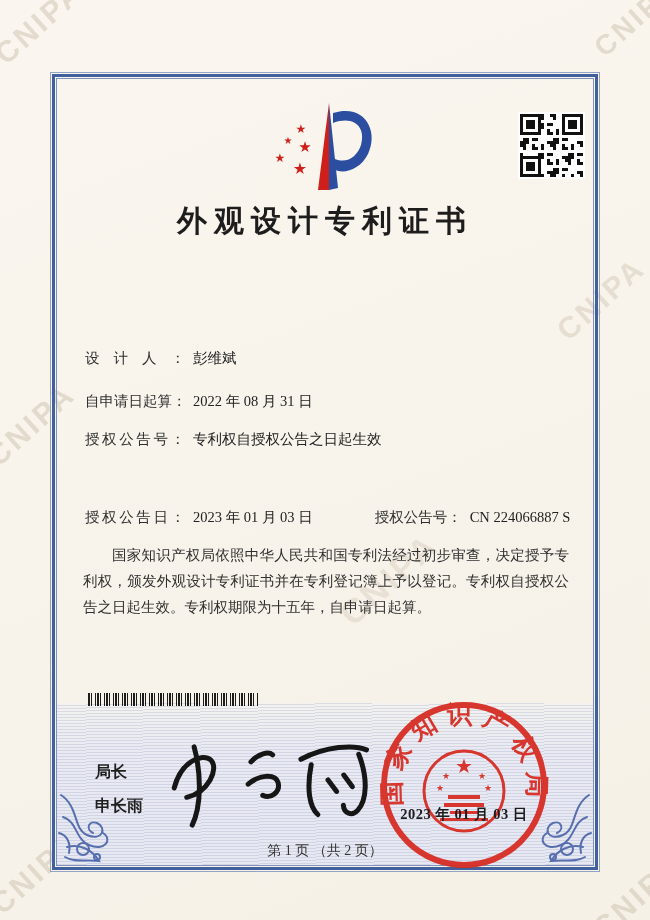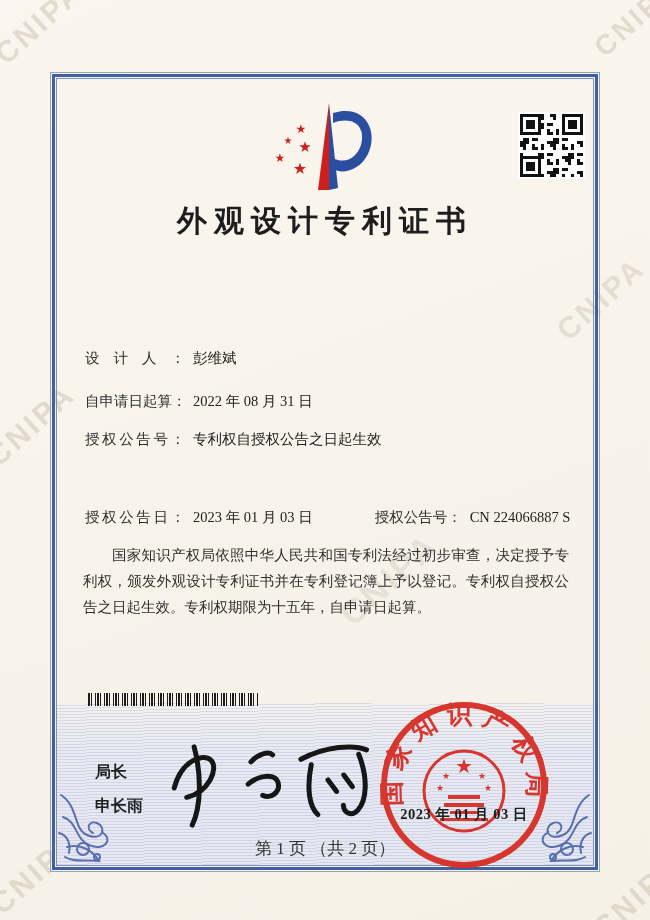--- a/index.html
+++ b/index.html
@@ -54,21 +54,21 @@
     position:absolute;left:38px;top:676px;
     font-family:"Liberation Sans","DejaVu Sans",sans-serif;
     font-size:16px;font-weight:600;color:#1f1f1f;line-height:2.1;
   }
   .sig-script{position:absolute;left:95px;top:652px;}
   .seal{position:absolute;left:319px;top:618px;width:176px;height:176px;}
   .seal-date{
     position:absolute;left:323px;top:726px;width:168px;text-align:center;
     font-size:14.5px;font-weight:bold;color:#1c1c1c;letter-spacing:0.5px;
   }
-  .page-info{position:absolute;left:0;right:0;bottom:5px;text-align:center;font-size:17px;color:#333;}
+  .page-info{position:absolute;left:0;right:0;bottom:5px;text-align:center;font-size:14px;color:#333;}
   .foot-note{position:absolute;left:0;right:0;top:878px;text-align:center;font-size:13.5px;color:#2f2f2f;letter-spacing:2px;}
   .orn{position:absolute;pointer-events:none;}
 </style>
 </head>
 <body>
 
 <div class="page">
 
   <span class="wm" style="left:-14px;top:6px;font-size:30px;">CNIPA</span>
   <span class="wm" style="left:586px;top:2px;font-size:28px;">CNIPA</span>

